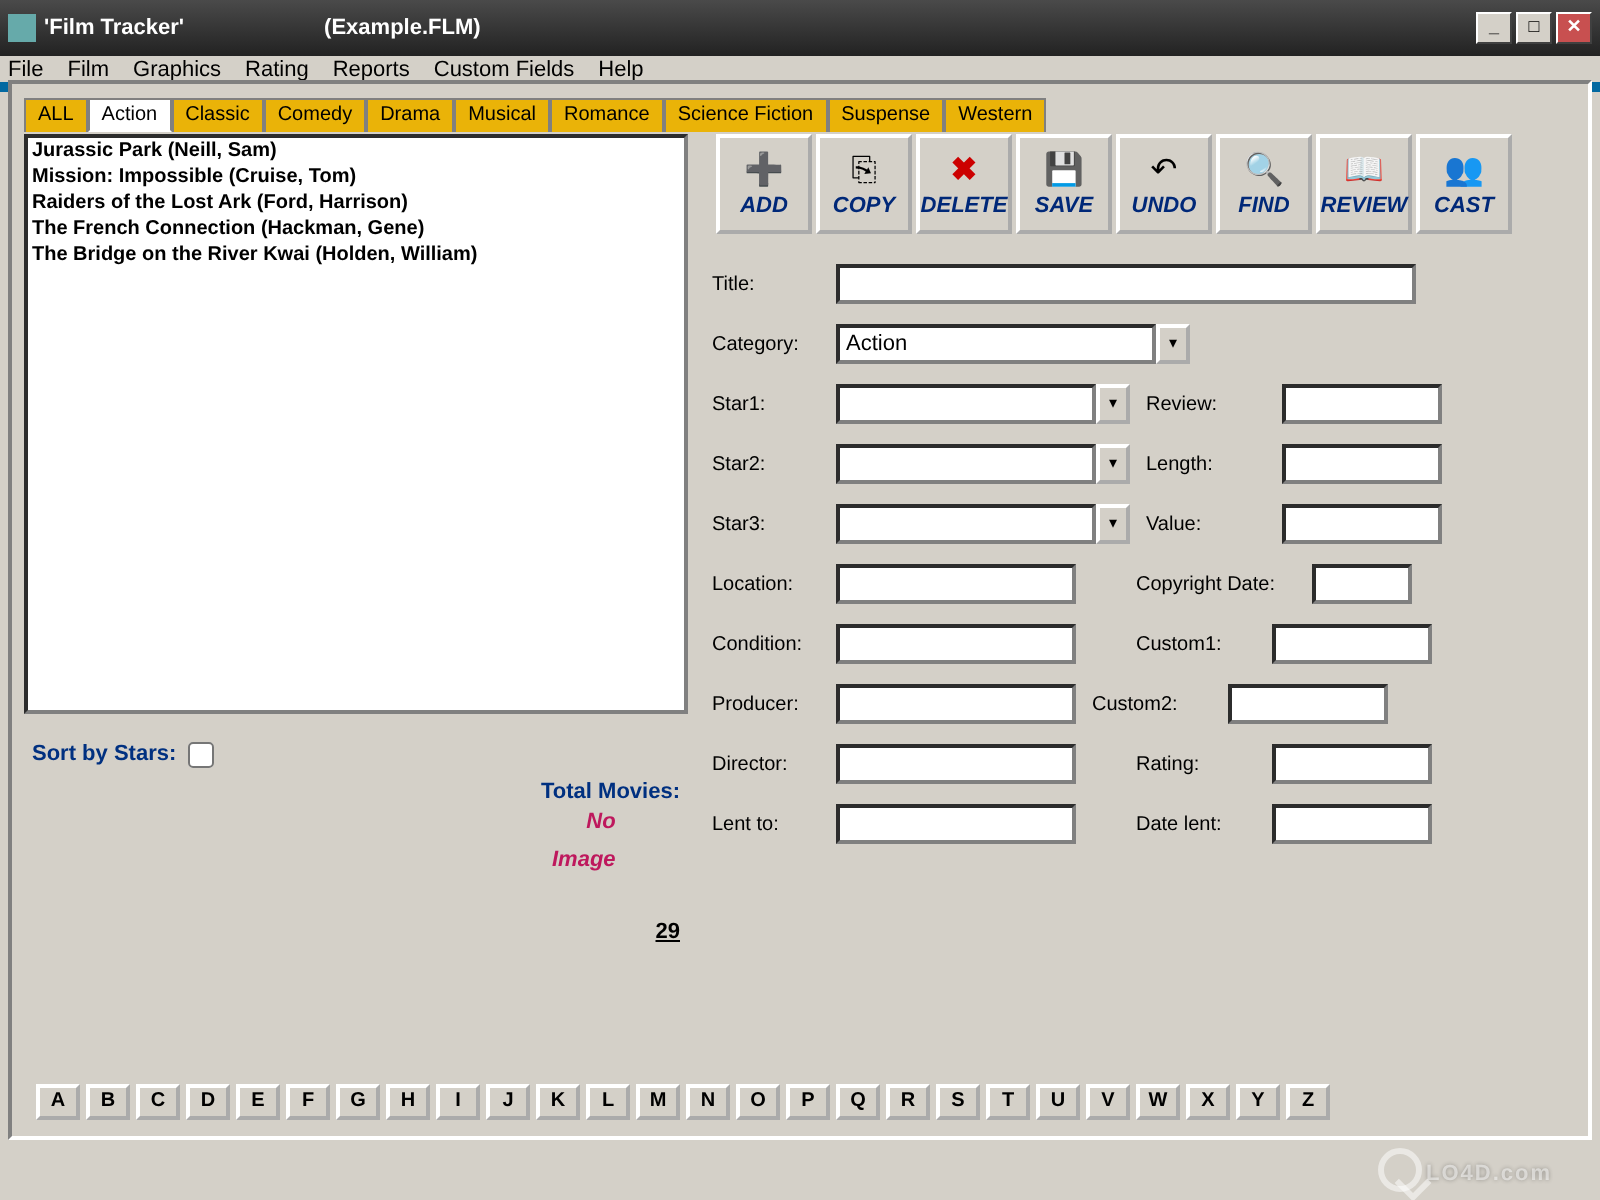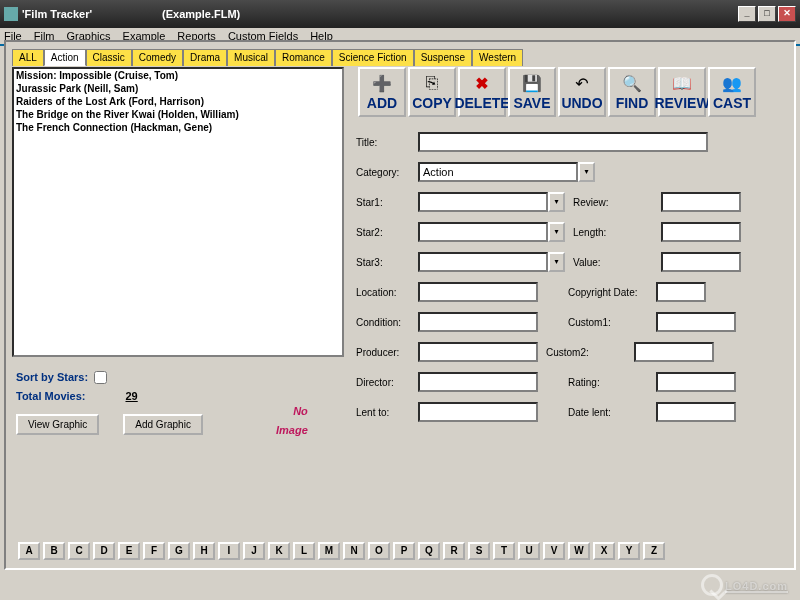--- a/index.html
+++ b/index.html
@@ -8,89 +8,89 @@
   
   .titlebar { background: linear-gradient(#4a4a4a, #222); color: #fff; height: 28px; display: flex; align-items: center; padding: 0 4px; }
   .titlebar .icon { width: 14px; height: 14px; background: #6aa; margin-right: 4px; }
   .titlebar .title-text { font-weight: bold; font-size: 11px; }
   .titlebar .title-file { font-weight: bold; font-size: 11px; margin-left: 70px; }
   .titlebar .spacer { flex: 1; }
   .winbtn { width: 18px; height: 16px; background: #d4d0c8; border: 1px solid #fff; border-right-color:#404040; border-bottom-color:#404040; margin-left: 2px; text-align:center; font-size: 9px; font-weight:bold; color:#000; line-height:13px; cursor:pointer;}
   .winbtn.close { background:#c85050; color:#fff; }
 
   
-  .menubar { background: #d4d0c8; height: 18px; display:flex; align-items:center; padding: 0 4px; border-bottom:2px solid #0369a1;}
+  .menubar { background: #d4d0c8; height: 18px; display:flex; align-items:center; padding: 0 4px; border-bottom:5px solid #0369a1;}
   .menubar span { margin-right: 12px; cursor:pointer; }
 
   
   .frame { position:absolute; top:40px; left:4px; right:4px; bottom:30px; border:2px solid; border-color:#808080 #fff #fff #808080; background:#d4d0c8; padding:6px; }
 
   
   .tabs { display:flex; margin-bottom:2px; }
-  .tab { padding:2px 6px; border:1px solid #808080; border-bottom:none; background:#fde047; margin-right:0px; font-size:10px; cursor:pointer; position:relative; top:1px;}
+  .tab { padding:2px 6px; border:1px solid #808080; border-bottom:none; background:#eab308; margin-right:0px; font-size:10px; cursor:pointer; position:relative; top:1px;}
   .tab.active { background:#fff; border-bottom:1px solid #fff; z-index:2; }
 
   .content { display:flex; gap:6px; height:460px; }
 
   
   .left { width:332px; display:flex; flex-direction:column; }
   .listbox { flex:0 0 290px; background:#fff; border:2px inset #808080; overflow:auto; }
   .listbox .item { padding:0 2px; font-weight:bold; font-size:10px; line-height:13px; white-space:nowrap;}
   .leftbottom { margin-top:10px; padding:4px; }
   .sortrow { display:flex; align-items:flex-start; color:#003080; font-weight:bold; font-size:11px; margin-bottom:6px;}
   .sortrow input { margin-left:6px; }
-  .totalrow { display:flex; align-items:flex-start; gap:40px; color:#003080; font-weight:bold; margin-bottom:12px;}
+  .totalrow { display:flex; align-items:flex-end; gap:58px; color:#003080; font-weight:bold; margin-bottom:12px;flex-direction:column;}
   .totalrow .count { color:#000;text-decoration:underline;}
   .btnrow { display:flex; gap:24px; }
   .btn3d { padding:3px 10px; background:#d4d0c8; border:2px outset #fff; cursor:pointer; font-size:10px;}
   .noimage { position:absolute; left:270px; top:359px; color:#be185d; font-weight:bold; font-size:16px; text-align:right; line-height:18px; font-style:italic;}
 
   
   .right { flex:1; display:flex; flex-direction:column; }
   .toolbar { display:flex; gap:2px; margin-bottom:14px; padding-left:8px;}
   .tbtn { width:48px; height:50px; border:2px outset #fff; background:#d4d0c8; display:flex; flex-direction:column; align-items:center; justify-content:center; cursor:pointer; gap:2px;}
   .tbtn .ticon { width:22px; height:20px; display:flex; align-items:center; justify-content:center; font-size:16px;}
-  .tbtn .tlabel { font-size:14px; font-weight:bold; color:#002878; }
+  .tbtn .tlabel { font-size:11px; font-weight:bold; color:#002878;font-style:italic; }
 
   .formarea { padding-left:6px; }
   .frow { display:flex; align-items:center; margin-bottom:8px; height:22px;}
   .flabel { width:62px; font-size:10px; color:#000;}
   .finput { border:2px inset #808080; background:#fff; height:20px; padding:1px 3px; font-size:11px;}
   .fselect { display:flex; }
   .fselect .finput { width:130px; }
   .fdrop { width:17px; height:20px; border:2px outset #fff; background:#d4d0c8; cursor:pointer; text-align:center; font-size:8px; line-height:16px;}
-  .flabel2 { width:88px; font-size:10px; margin-left:8px;}
+  .flabel2 { width:68px; font-size:10px; margin-left:8px;}
 
   
   .alpharow { position:absolute; bottom:8px; left:12px; display:flex; gap:3px;}
   .alphabtn { width:22px; height:18px; border:2px outset #fff; background:#d4d0c8; text-align:center; font-size:10px; line-height:14px; cursor:pointer; font-weight:bold;}
 
   
-  .watermark { position:absolute; right:12px; bottom:4px; color:rgba(255,255,255,0.5); font-size:20px; font-weight:bold; letter-spacing:1px; text-shadow:0 0 2px rgba(0,0,0,0.3);text-decoration:underline;}
+  .watermark { position:absolute; right:24px; bottom:4px; color:rgba(255,255,255,0.5); font-size:20px; font-weight:bold; letter-spacing:1px; text-shadow:0 0 2px rgba(0,0,0,0.3);}
   .watermark .circ { display:inline-block; width:22px; height:22px; border:3px solid rgba(255,255,255,0.5); border-radius:50%; vertical-align:middle; margin-right:2px; position:relative;}
   .watermark .circ::after { content:""; position:absolute; width:10px; height:10px; border-bottom:3px solid rgba(255,255,255,0.5); border-right:3px solid rgba(255,255,255,0.5); bottom:-5px; right:-5px; transform:rotate(45deg);}
 </style>
 </head>
 <body>
 
 <div class="titlebar">
   <div class="icon"></div>
   <span class="title-text">'Film Tracker'</span>
   <span class="title-file">(Example.FLM)</span>
   <div class="spacer"></div>
   <div class="winbtn">_</div>
   <div class="winbtn">□</div>
   <div class="winbtn close">✕</div>
 </div>
 
 <div class="menubar">
   <span>File</span>
   <span>Film</span>
   <span>Graphics</span>
-  <span>Example</span>
+  <span>Rating</span>
   <span>Reports</span>
   <span>Custom Fields</span>
   <span>Help</span>
 </div>
 
 <div class="frame">
 
   <div class="tabs">
     <div class="tab">ALL</div>
     <div class="tab active">Action</div>
@@ -101,38 +101,34 @@
     <div class="tab">Romance</div>
     <div class="tab">Science Fiction</div>
     <div class="tab">Suspense</div>
     <div class="tab">Western</div>
   </div>
 
   <div class="content">
 
     <div class="left">
       <div class="listbox">
+        <div class="item">Jurassic Park (Neill, Sam)</div>
         <div class="item">Mission: Impossible (Cruise, Tom)</div>
-        <div class="item">Jurassic Park (Neill, Sam)</div>
         <div class="item">Raiders of the Lost Ark (Ford, Harrison)</div>
+        <div class="item">The French Connection (Hackman, Gene)</div>
         <div class="item">The Bridge on the River Kwai (Holden, William)</div>
-        <div class="item">The French Connection (Hackman, Gene)</div>
       </div>
       <div class="leftbottom">
         <div class="sortrow">
           <span>Sort by Stars:</span>
           <input type="checkbox" style="">
         </div>
         <div class="totalrow">
           <span>Total Movies:</span>
           <span class="count">29</span>
-        </div>
-        <div class="btnrow">
-          <div class="btn3d">View Graphic</div>
-          <div class="btn3d">Add Graphic</div>
         </div>
       </div>
     </div>
 
     <div class="right">
       <div class="toolbar">
         <div class="tbtn">
             <div class="ticon">➕</div>
             <div class="tlabel">ADD</div>
           </div>

